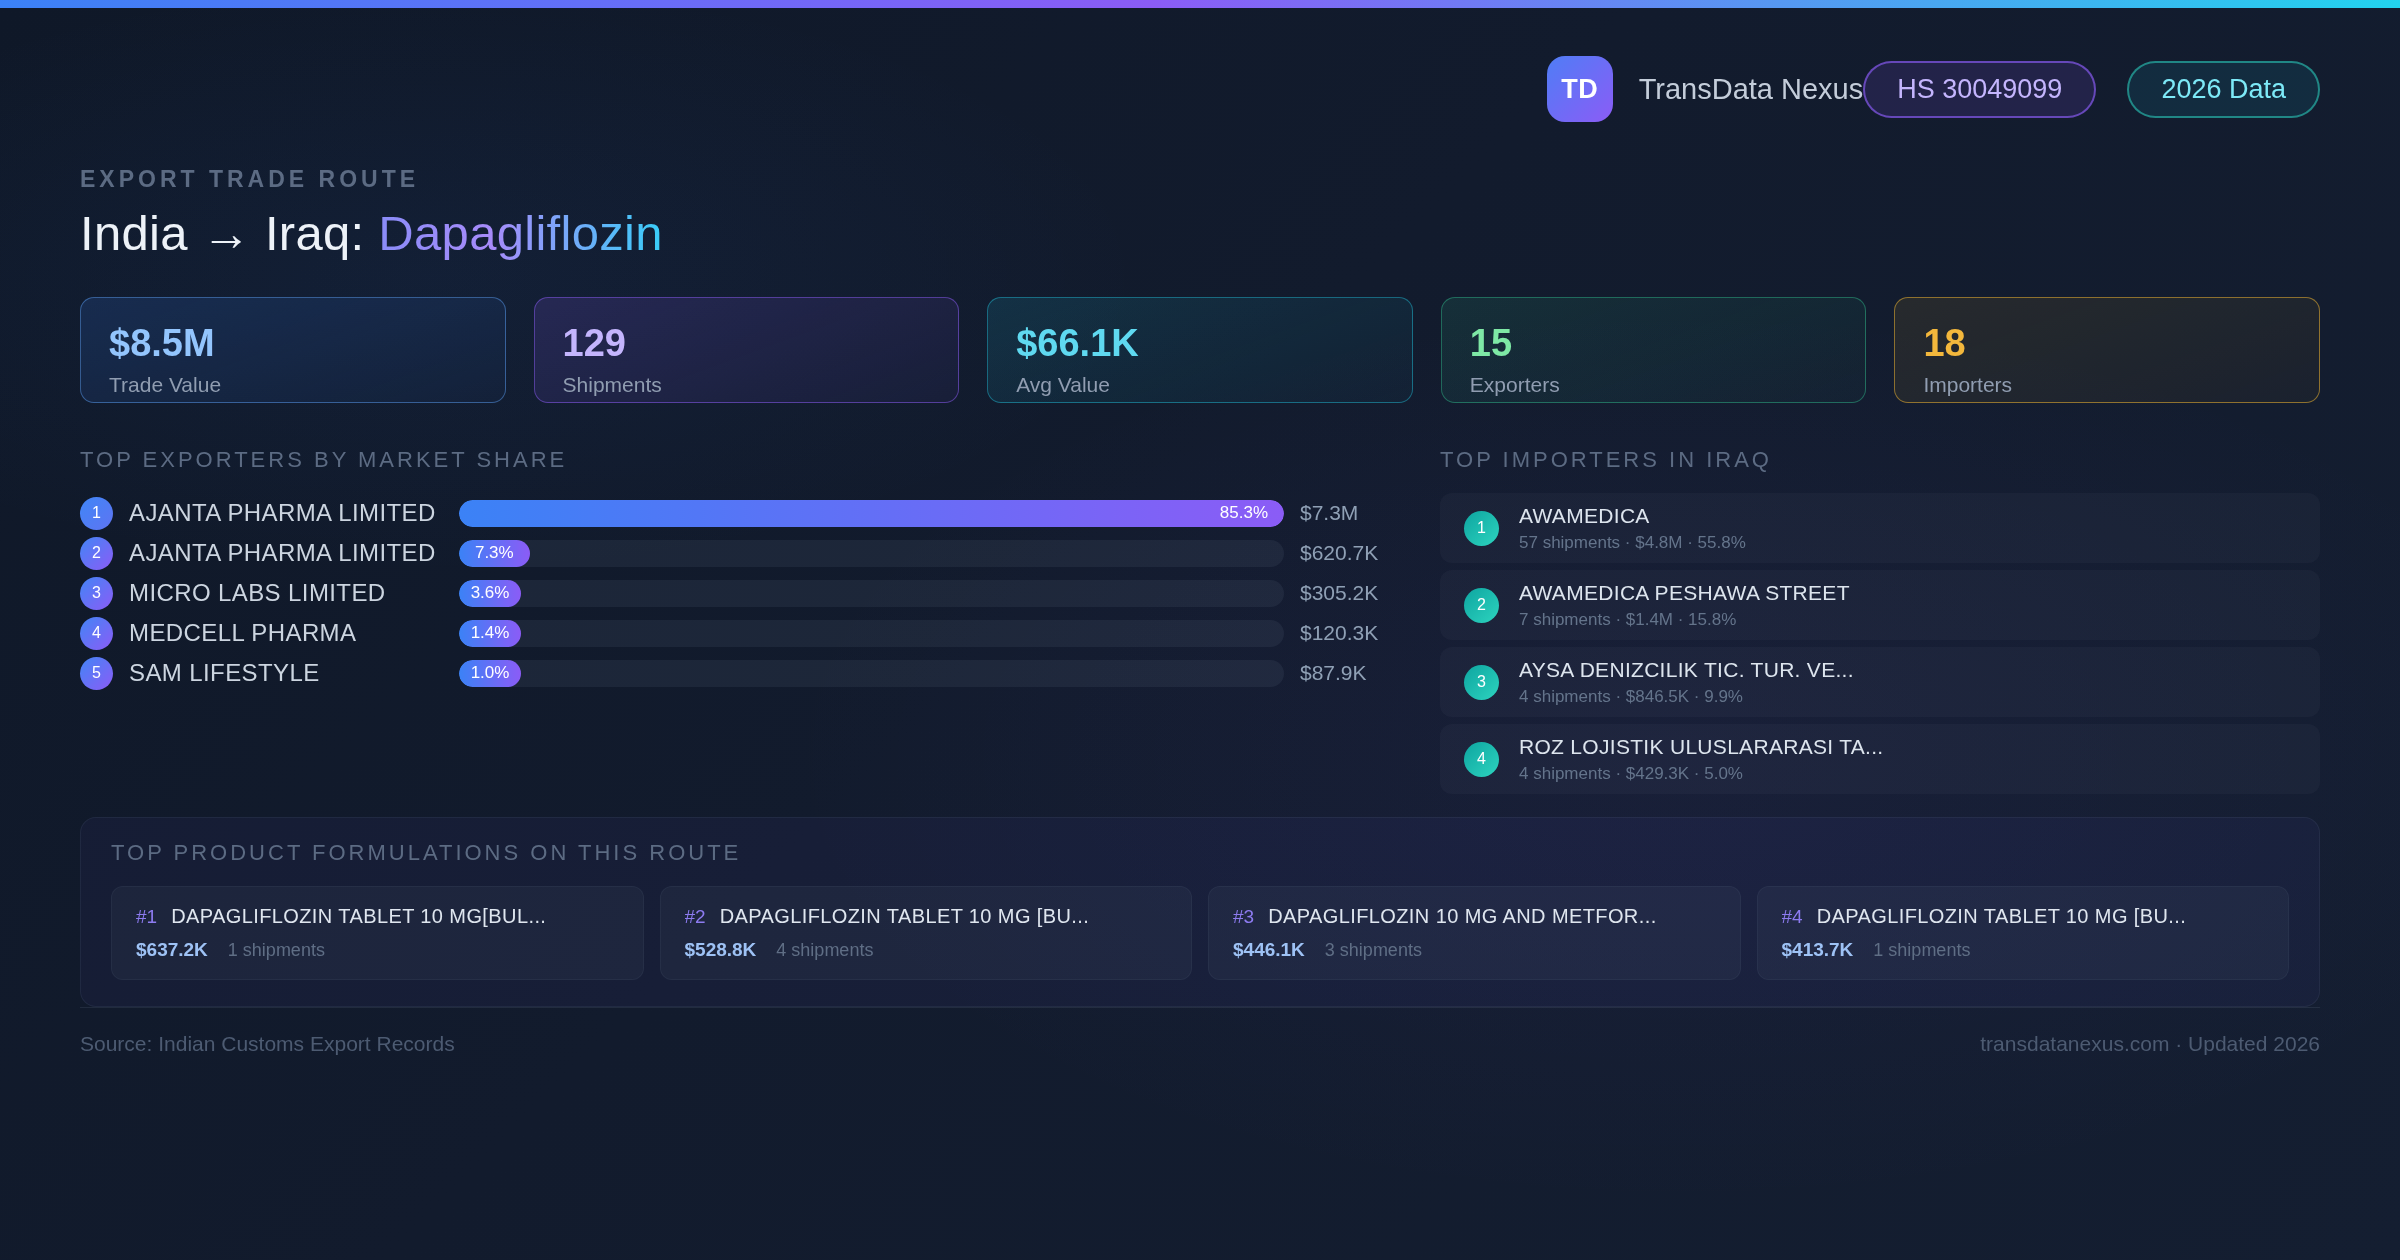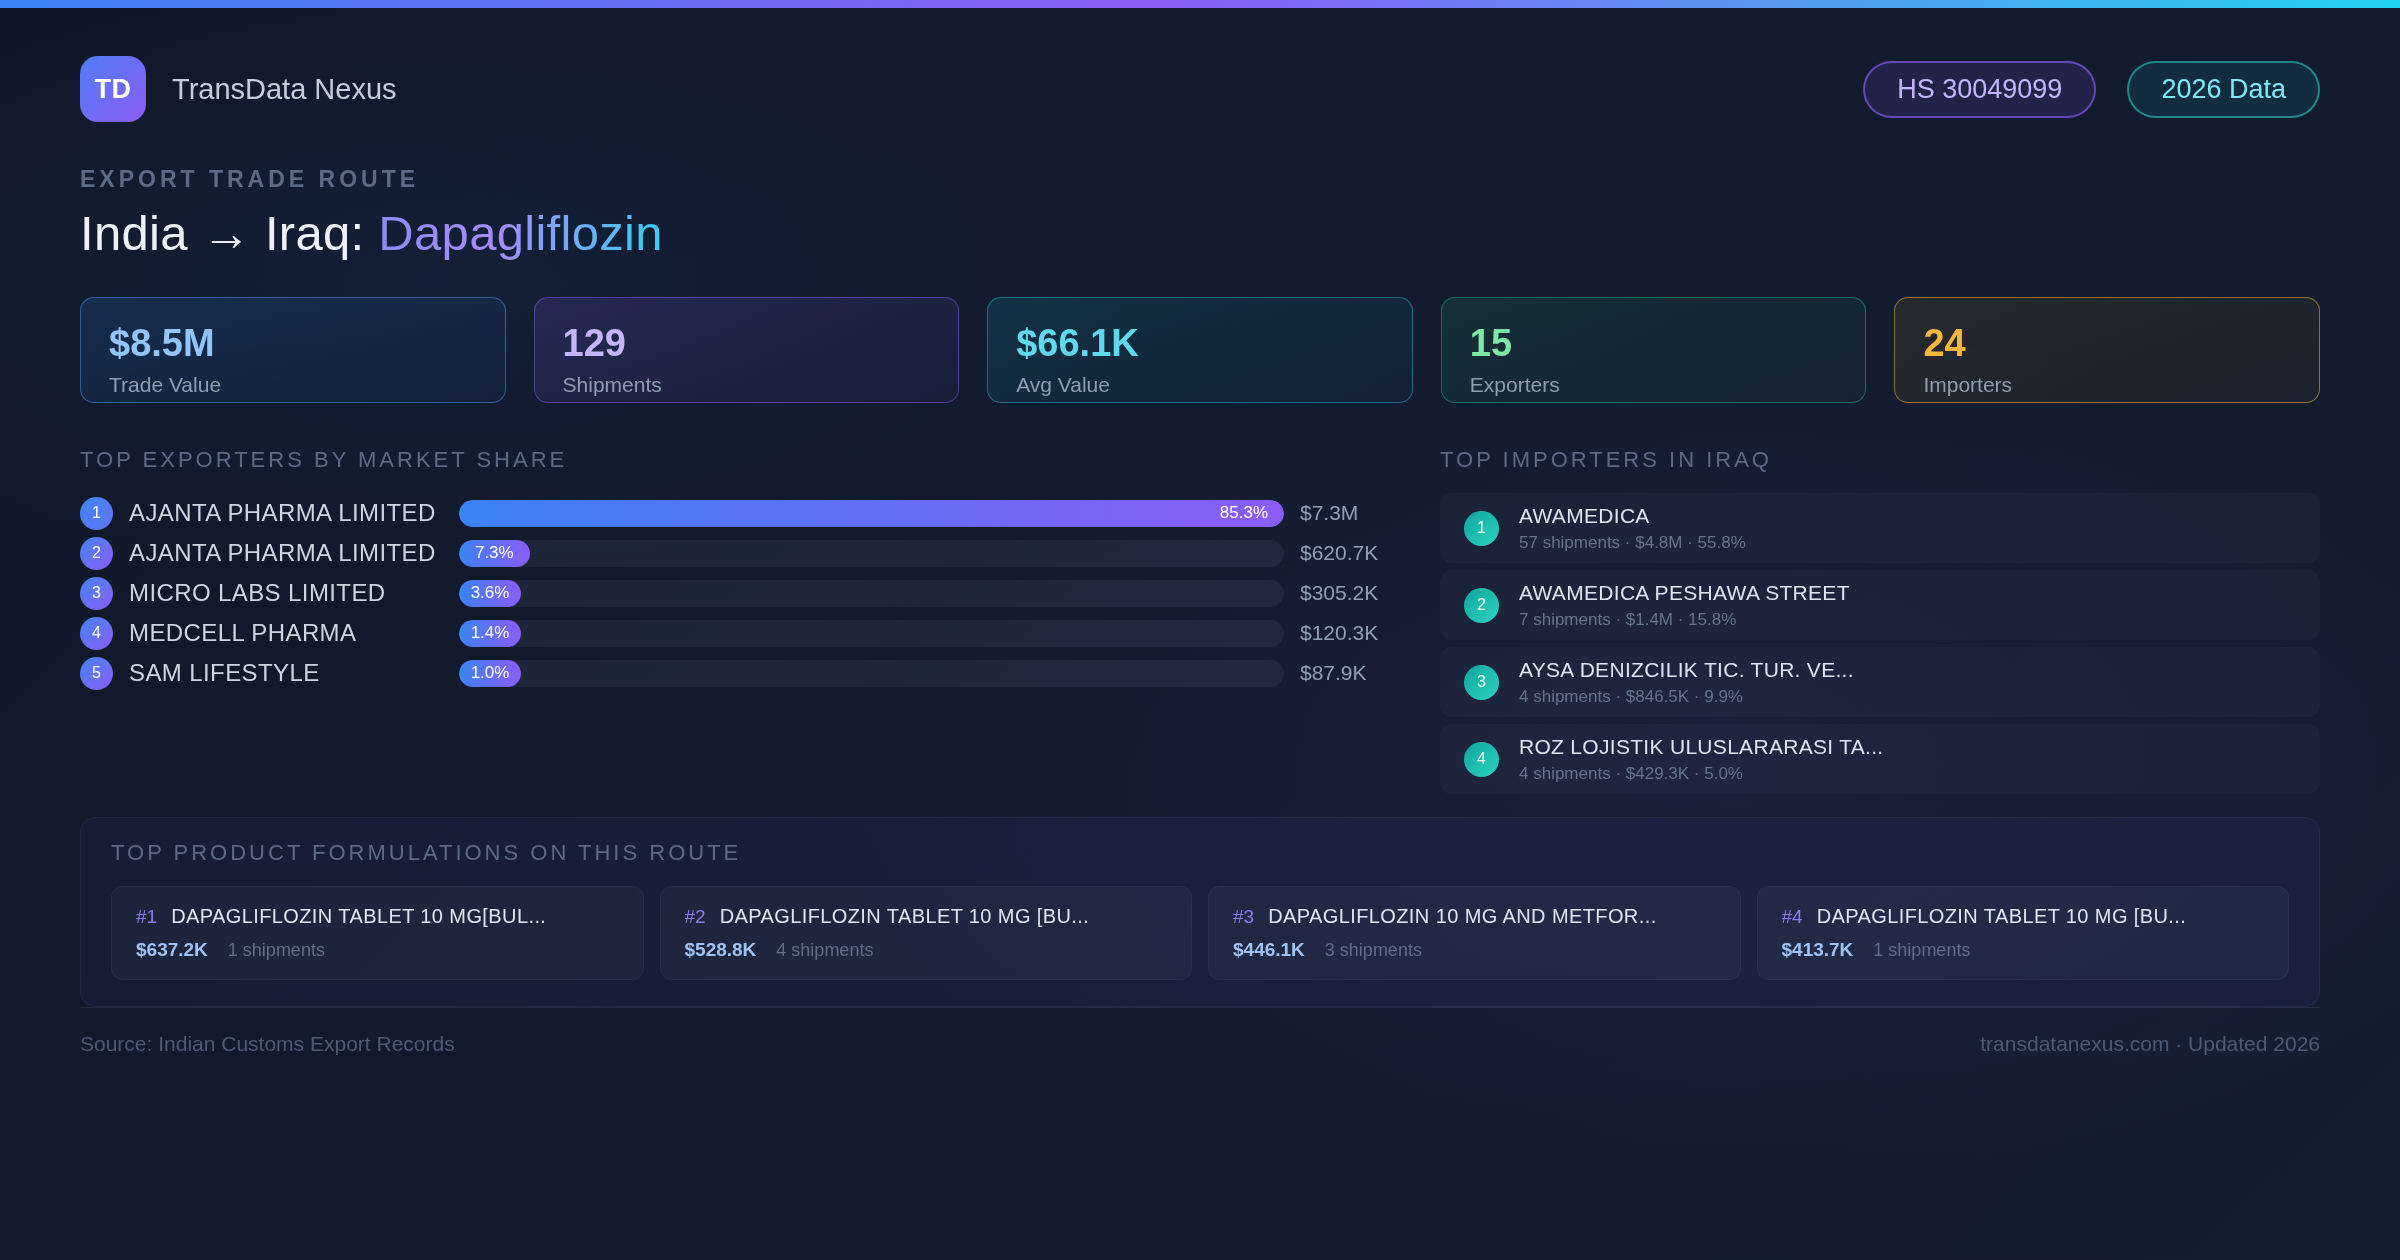--- a/index.html
+++ b/index.html
@@ -10,21 +10,21 @@
       radial-gradient(1200px 500px at 18% 22%, rgba(59,130,246,0.06), transparent 60%),
       radial-gradient(1400px 700px at 70% 60%, rgba(139,92,246,0.05), transparent 65%),
       linear-gradient(135deg,#0f1828 0%, #121b2d 45%, #141e31 100%);
     color:#e2e8f0;
   }
   .topbar { height:8px; width:100%;
     background:linear-gradient(90deg,#3b82f6 0%,#8b5cf6 48%,#22d3ee 100%); }
   .container { padding:0 80px; }
 
   
-  .header { display:flex; align-items:center; justify-content:space-between; margin-top:48px; }
+  .header { display:flex; align-items:center; justify-content:flex-end; margin-top:48px; }
   .brand-wrap { display:flex; align-items:center; }
   .logo { width:66px; height:66px; border-radius:18px; display:flex; align-items:center; justify-content:center;
     background:linear-gradient(135deg,#4f7df6 0%,#8b5cf6 100%);
     color:#fff; font-size:27px; font-weight:600; letter-spacing:0.5px; }
   .brand-name { margin-left:26px; font-size:29px; color:#c4cdda; font-weight:400; }
   .badges { display:flex; gap:31px; }
   .badge { border-radius:999px; padding:11px 32px; font-size:27px; }
   .badge-hs { color:#c4b5fd; border:2px solid rgba(139,92,246,0.65); background:rgba(109,74,200,0.18); }
   .badge-year { color:#7de9f7; border:2px solid rgba(45,212,191,0.55); background:rgba(18,112,136,0.20); }
 
@@ -128,21 +128,21 @@
     </div>
     <div class="stat-card theme-cyan">
       <div class="stat-value">$66.1K</div>
       <div class="stat-label">Avg Value</div>
     </div>
     <div class="stat-card theme-green">
       <div class="stat-value">15</div>
       <div class="stat-label">Exporters</div>
     </div>
     <div class="stat-card theme-amber">
-      <div class="stat-value">24</div>
+      <div class="stat-value">18</div>
       <div class="stat-label">Importers</div>
     </div>
   </div>
 
   <div class="main">
     <div>
       <div class="section-heading">TOP EXPORTERS BY MARKET SHARE</div>
       <div class="exporter-rows" id="exporter-rows">
           <div class="exp-row">
             <div class="rank-circle exp-rank r1">1</div>

